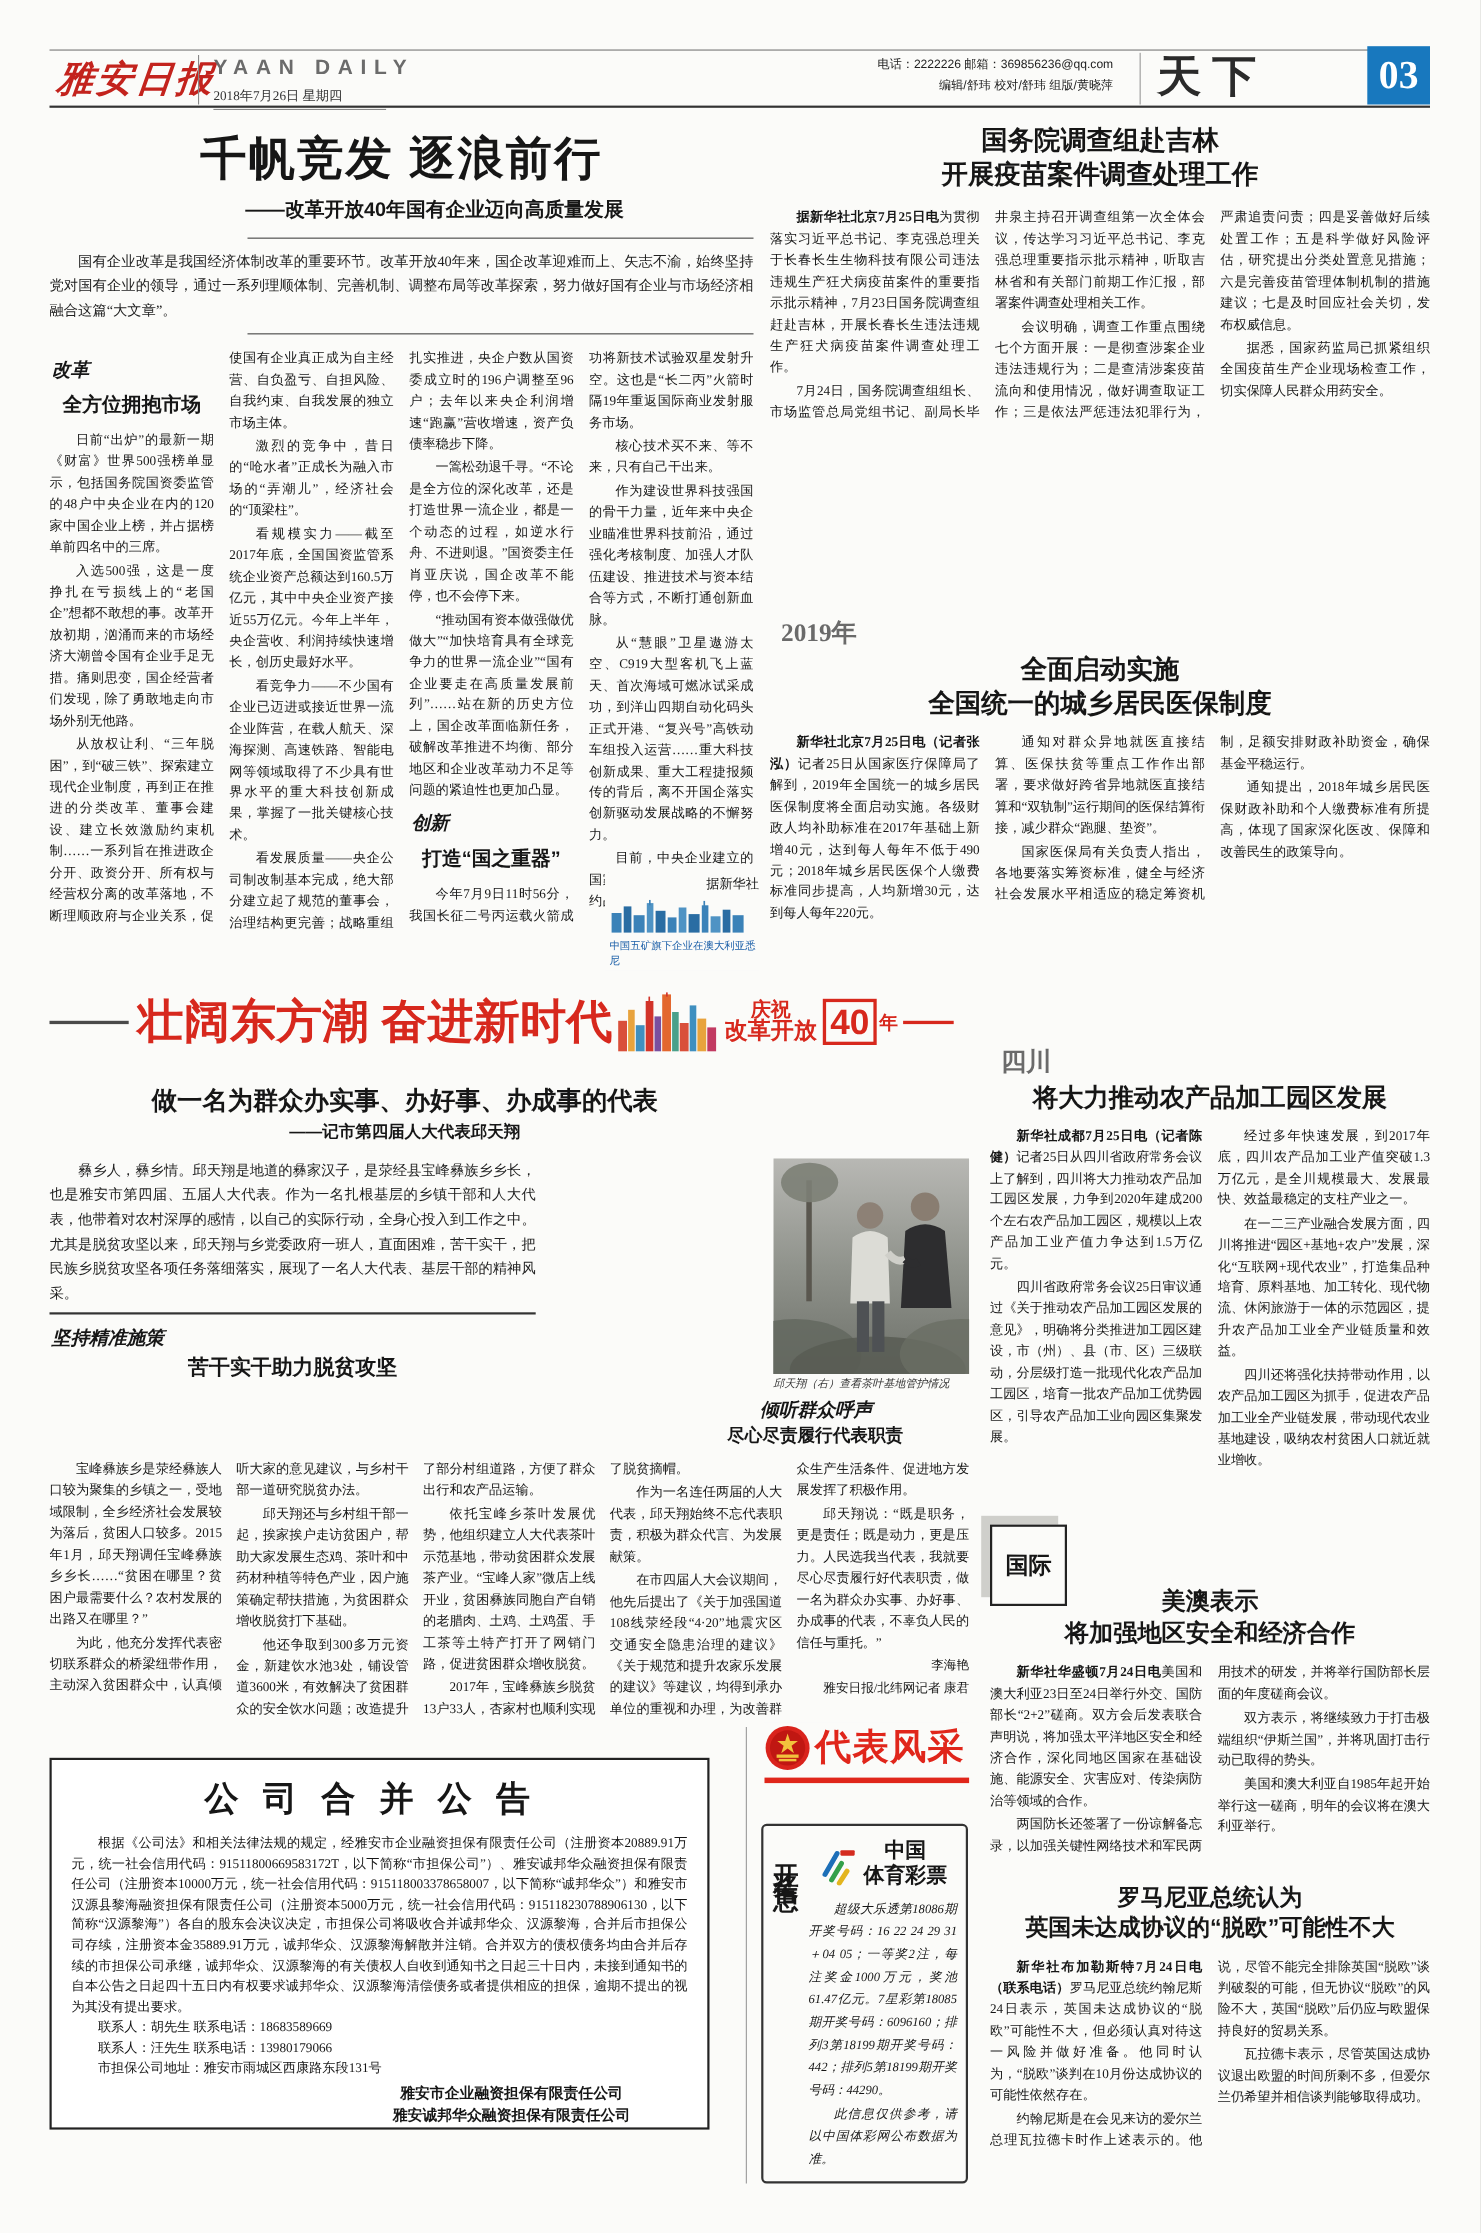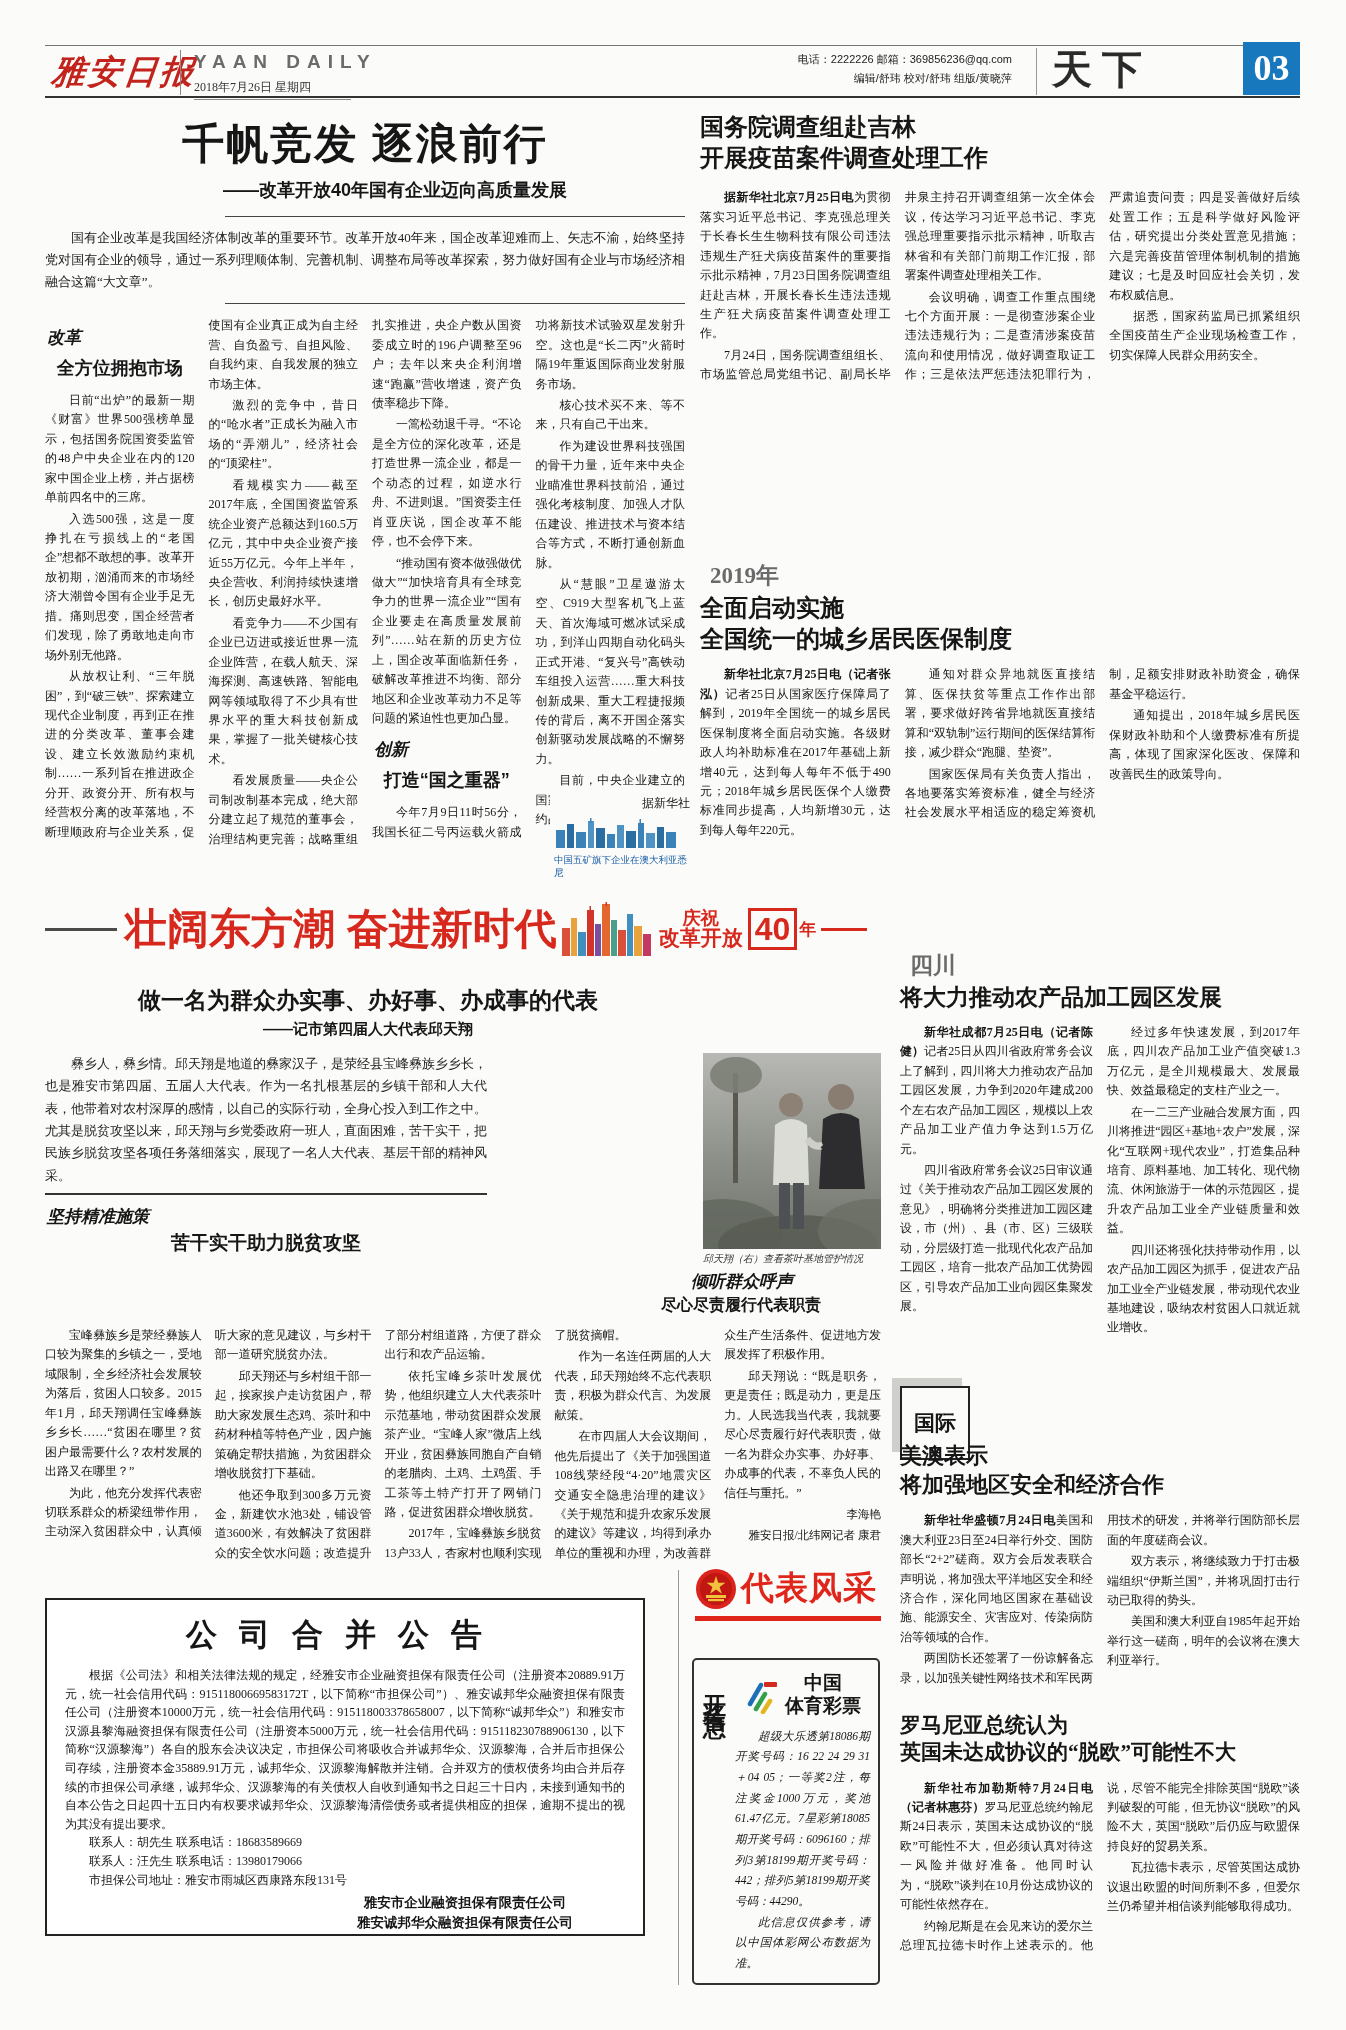--- a/index.html
+++ b/index.html
@@ -44,21 +44,21 @@
   .banner-text{font-size:42px;font-weight:900;color:#d7281d;letter-spacing:0;white-space:nowrap;}
   .celebrate{display:flex;flex-direction:column;align-items:center;color:#d7281d;
       font-weight:700;margin:0 5px 0 2px;line-height:1.05;}
   .celebrate .c1{font-size:18px;}
   .celebrate .c2{font-size:21px;}
   .yearbox{border:3px solid #d7281d;color:#d7281d;font-weight:900;font-size:32px;
       padding:0 4px;line-height:1.15;flex:none;}
   .yearunit{font-size:17px;color:#d7281d;font-weight:900;margin-left:2px;}
   .banner-dash2{width:46px;height:3px;background:#d7281d;margin-left:5px;flex:none;}
   
-  .rail-head{text-align:left;font-weight:900;line-height:1.3;font-family:Liberation Serif, serif;}
+  .rail-head{text-align:center;font-weight:900;line-height:1.3;font-family:Liberation Sans, sans-serif;}
   .rail-kicker{font-size:23px;font-weight:bold;color:#6a6a6a;margin:0 0 2px 10px;
       font-family:"Liberation Serif",serif;}
   .r1{left:700px;top:112px;width:600px;}
   .r1 .rail-head{font-size:24px;}
   .r1-cols{margin-top:14px;height:392px;column-count:3;}
   .r2{left:700px;top:560px;width:600px;}
   .r2 .rail-head{font-size:24px;}
   .r2-cols{margin-top:10px;height:292px;column-count:3;}
   .r3{left:900px;top:950px;width:400px;}
   .r3 .rail-head{font-size:23px;}
@@ -257,21 +257,21 @@
       <p>两国防长还签署了一份谅解备忘录，以加强关键性网络技术和军民两用技术的研发，并将举行国防部长层面的年度磋商会议。</p>
       <p>双方表示，将继续致力于打击极端组织“伊斯兰国”，并将巩固打击行动已取得的势头。</p>
       <p>美国和澳大利亚自1985年起开始举行这一磋商，明年的会议将在澳大利亚举行。</p>
     </div>
   </div>
 
   <div class="abs r5">
     <div class="rail-head">罗马尼亚总统认为</div>
     <div class="rail-head">英国未达成协议的“脱欧”可能性不大</div>
     <div class="cols r5-cols">
-      <p><span class="dl">新华社布加勒斯特7月24日电（记者林惠芬）</span><span>罗马尼亚总统约翰尼斯24日表示，英国未达成协议的“脱欧”可能性不大，但必须认真对待这一风险并做好准备。他同时认为，“脱欧”谈判在10月份达成协议的可能性依然存在。</span></p>
+      <p><span class="dl">新华社布加勒斯特7月24日电（联系电话）</span><span>罗马尼亚总统约翰尼斯24日表示，英国未达成协议的“脱欧”可能性不大，但必须认真对待这一风险并做好准备。他同时认为，“脱欧”谈判在10月份达成协议的可能性依然存在。</span></p>
       <p>约翰尼斯是在会见来访的爱尔兰总理瓦拉德卡时作上述表示的。他说，尽管不能完全排除英国“脱欧”谈判破裂的可能，但无协议“脱欧”的风险不大，英国“脱欧”后仍应与欧盟保持良好的贸易关系。</p>
       <p>瓦拉德卡表示，尽管英国达成协议退出欧盟的时间所剩不多，但爱尔兰仍希望并相信谈判能够取得成功。</p>
     </div>
   </div>
 
   <div class="abs dep">
     <h2 class="dep-h1 sans">做一名为群众办实事、办好事、办成事的代表</h2>
     <div class="dep-h2 sans">——记市第四届人大代表邱天翔</div>
     <div class="dep-leadrow">
       <div class="dep-left">

